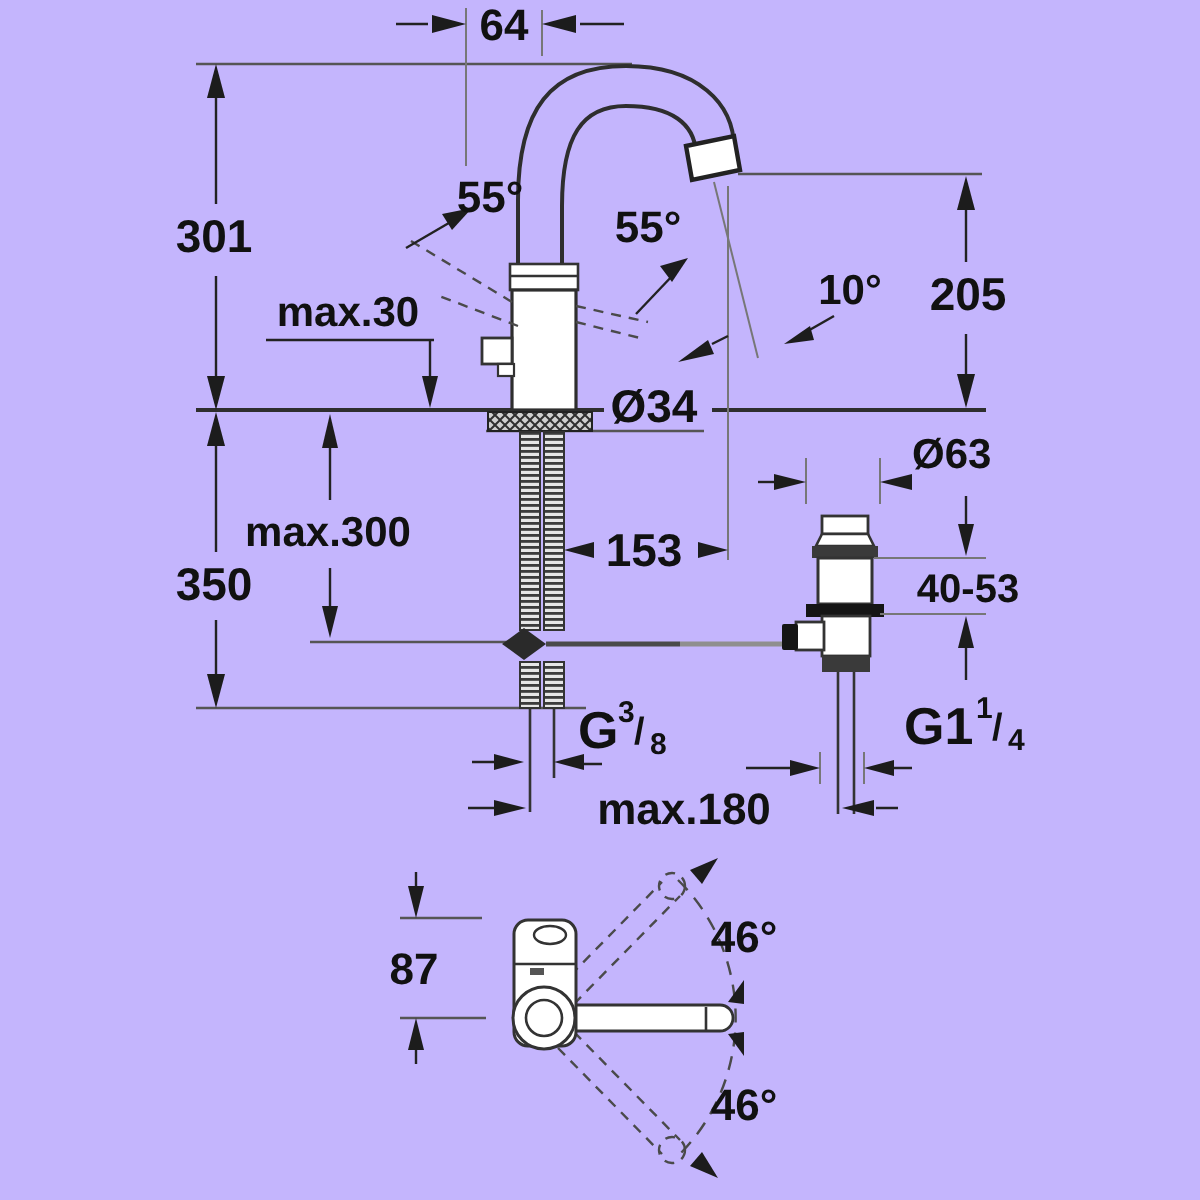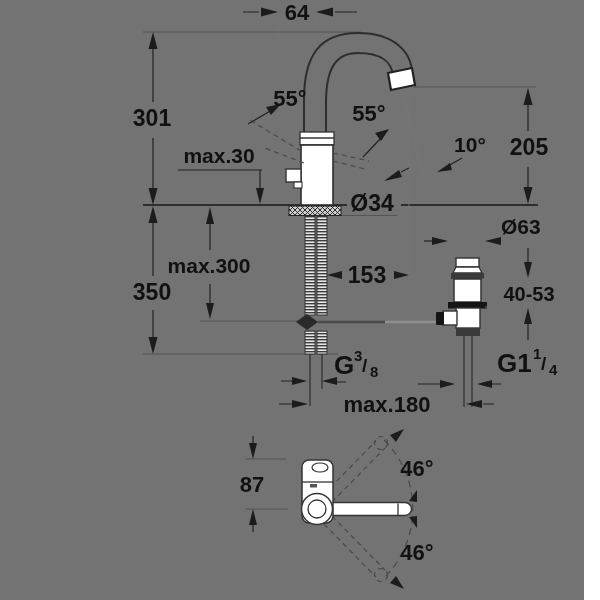--- a/index.html
+++ b/index.html
@@ -1,16 +1,16 @@
 <!DOCTYPE html>
 <html><head>
 <meta charset="utf-8">
 <style>
   html,body{margin:0;padding:0;background:#ffffff;}
-  #stage{width:539px;height:600px;position:relative;background:#737373;overflow:hidden;padding-left:45px;}
+  #stage{width:600px;height:600px;position:relative;background:#c4b5fd;overflow:hidden;}
   svg{display:block;}
   .ln   {stroke:#333;stroke-width:1.3;fill:none;}
   .ln2  {stroke:#2e2e2e;stroke-width:2;fill:none;}
   .ref  {stroke:#555;stroke-width:1.2;fill:none;}
   .thin {stroke:#777;stroke-width:1;fill:none;}
   .dim  {stroke:#222;stroke-width:1.2;fill:none;}
   .arr  {fill:#1c1c1c;stroke:none;}
   .dsh  {stroke:#4a4a4a;stroke-width:1.2;fill:none;stroke-dasharray:5 4;}
   .dsh2 {stroke:#4a4a4a;stroke-width:1.2;fill:none;stroke-dasharray:7 5;}
   .txt  {font-family:"Liberation Sans","DejaVu Sans",sans-serif;font-weight:600;fill:#111;}

